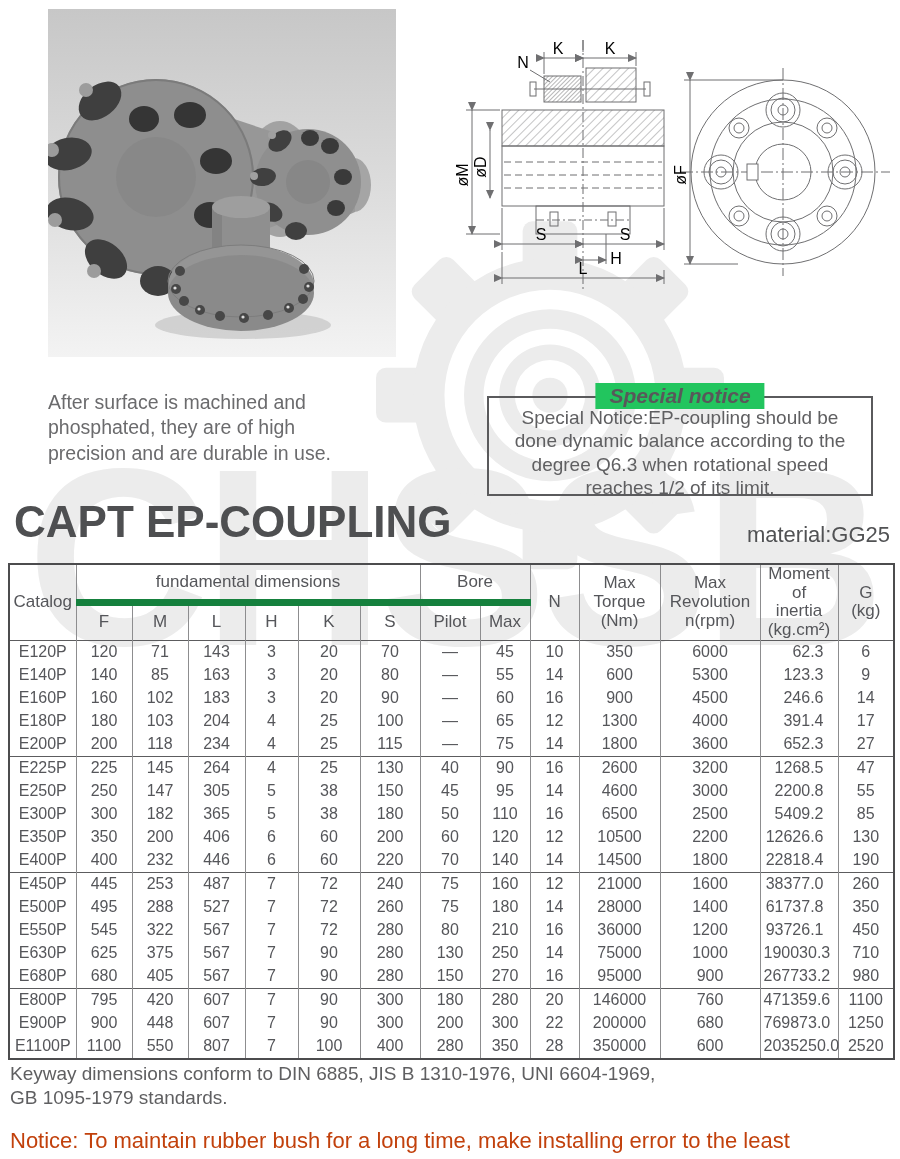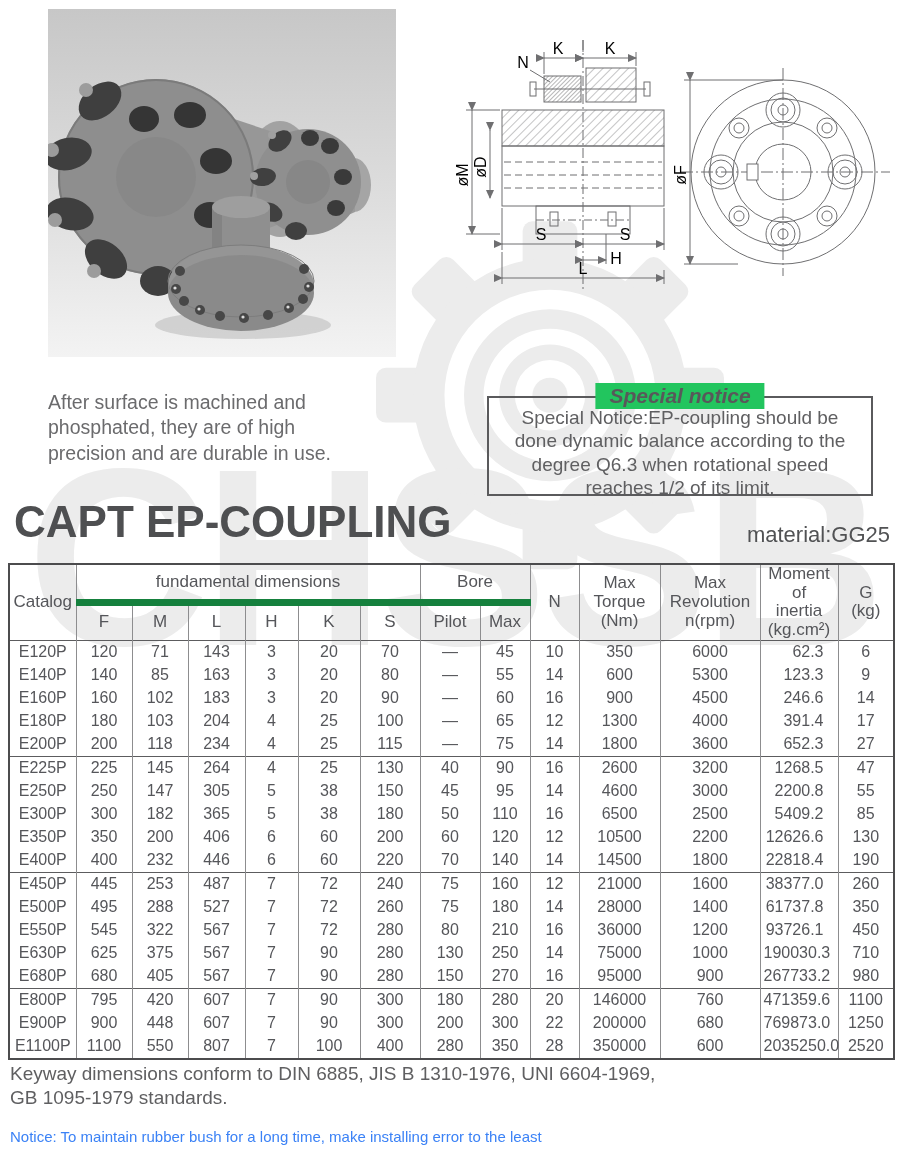--- a/index.html
+++ b/index.html
@@ -38,21 +38,21 @@
                 border-left:1px solid #8d8d8f;border-right:1px solid #8d8d8f;padding:0 2px;}
   table.spec thead{border-bottom:1.5px solid #5c5c5e;}
   table.spec th.under{border-bottom:7px solid #15803d;}
   table.spec th span{display:block;}
   table.spec td{font-size:16px;height:23px;line-height:1;text-align:center;padding:0 3px;
                 border-left:1px solid #8d8d8f;border-right:1px solid #8d8d8f;white-space:nowrap;}
   table.spec tr.group-start td{border-top:1.5px solid #5c5c5e;}
   table.spec td.num-right{text-align:right;padding-right:14px;}
   
   .footer1{left:10px;top:1062px;width:880px;font-size:19px;line-height:1.26;color:#5f5f61;}
-  .footer2{left:10px;top:1128px;width:880px;font-size:15px;color:#3b82f6;}
+  .footer2{left:10px;top:1128px;width:880px;font-size:22px;color:#c2410c;}
 </style>
 </head>
 <body>
 
 <div class="page">
 
   <svg class="wm wm-gear" viewBox="0 0 220 200">
     <g fill="#ececec">
       <g>
         <rect x="96" y="6" width="28" height="28" rx="5" transform="rotate(0 110 95)"></rect>

